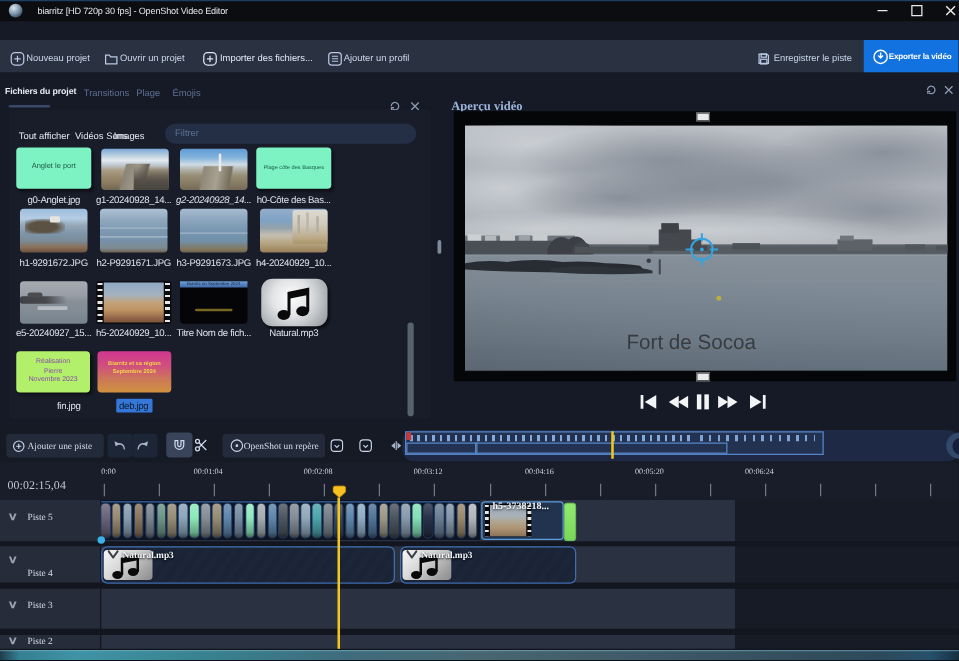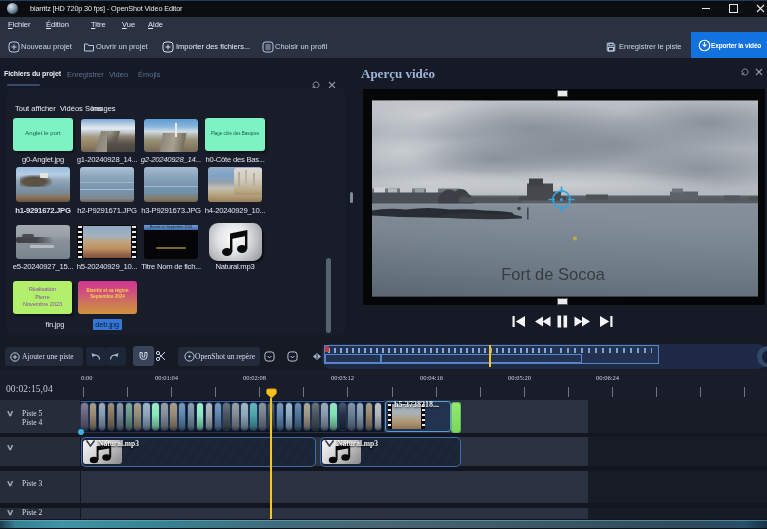--- a/index.html
+++ b/index.html
@@ -14,21 +14,21 @@
   .tbtxt{position:absolute;top:42px;font-size:7.5px;color:#c9d6ea;}
   #main{left:0;top:58px;width:767px;height:283px;background:#161a26;}
   .tab{position:absolute;top:70px;font-size:7.5px;color:#5e7092;}
   .tab.active{color:#e8edf5;font-weight:bold;font-size:7px;letter-spacing:-0.1px;}
   #filepanel{left:7px;top:88px;width:338px;height:247px;background:#191d29;border-radius:4px;}
   .fbtn{position:absolute;top:104px;font-size:7.5px;color:#e4eaf3;}
   #filterinput{left:132px;top:99px;width:193px;height:16px;background:#242f45;border-radius:8px;
     color:#5e7092;font-size:7.5px;line-height:15px;padding-left:8px;}
   .thumb{position:absolute;border-radius:3px;}
   .tlabel{position:absolute;font-size:7.7px;color:#dde3ee;text-align:center;width:70px;letter-spacing:-0.25px;}
-  #prevtitle{left:361px;top:66px;font-size:13px;color:#9db4da;font-weight:bold;}
+  #prevtitle{left:361px;top:80px;font-size:10px;color:#9db4da;font-weight:bold;}
   #video{left:363px;top:89px;width:402px;height:216px;background:#050608;}
   #tltb{left:0;top:341px;width:767px;height:29px;background:#161a24;}
   .tlbtn{position:absolute;background:#232b3a;border-radius:3px;}
   .tltxt{position:absolute;font-size:7.5px;color:#d6deeb;}
   #ruler{left:0;top:370px;width:767px;height:30px;background:#181d29;}
   #bigtime{left:6px;top:384px;font-size:9.5px;color:#c3c9d4;letter-spacing:.1px;}
   .rlab{position:absolute;top:374px;font-size:6.5px;color:#ccd3de;}
   .tick{position:absolute;top:387px;width:1px;height:10px;background:#6e7785;}
   #tracks{left:0;top:400px;width:767px;height:129px;background:#13161f;}
   .trow{position:absolute;left:0;width:80px;background:#262c3a;}
@@ -51,80 +51,74 @@
   <div class="abs" style="left:0;top:0;width:767px;height:1px;background:#1d3d62;"></div>
   <div class="abs" style="left:7px;top:3px;width:11px;height:11px;border-radius:50%;
      background:radial-gradient(circle at 35% 30%,#dde6ee,#8098ac 45%,#3c4c5e 78%,#243040);"></div>
   <div class="abs" id="titletext">biarritz [HD 720p 30 fps] - OpenShot Video Editor</div>
   <div class="abs" style="left:702px;top:8px;width:8px;height:1.2px;background:#e8e8e8;"></div>
   <div class="abs" style="left:729px;top:4px;width:7px;height:7px;border:1px solid #e8e8e8;"></div>
   <svg class="abs" style="left:756px;top:4px;" width="9" height="9">
       <path d="M1 1 L8 8 M8 1 L1 8" stroke="#e8e8e8" stroke-width="1.2"></path>
     </svg>
 
-  <div class="abs" id="menubar">
-    <span style="left:8px;"><u>F</u>ichier</span>
-    <span style="left:46px;"><u>É</u>dition</span>
-    <span style="left:91px;"><u>T</u>itre</span>
-    <span style="left:122px;"><u>V</u>ue</span>
-    <span style="left:148px;"><u>A</u>ide</span>
-  </div>
 
   <div class="abs" id="toolbar"></div>
   <svg class="abs" style="left:8px;top:41px;" width="12" height="12" viewBox="0 0 12 12">
     <rect x="1" y="1" width="10" height="10" rx="3" fill="none" stroke="#b9c9e2" stroke-width="1"></rect>
     <path d="M6 3.5 V8.5 M3.5 6 H8.5" stroke="#b9c9e2" stroke-width="1"></path>
   </svg>
   <div class="abs tbtxt" style="left:21px;">Nouveau projet</div>
   <svg class="abs" style="left:83px;top:41px;" width="12" height="12" viewBox="0 0 12 12">
     <path d="M1.5 3 h3 l1 1.5 h5 v5.5 h-9 z" fill="none" stroke="#b9c9e2" stroke-width="1"></path>
   </svg>
   <div class="abs tbtxt" style="left:96px;">Ouvrir un projet</div>
   <svg class="abs" style="left:162px;top:41px;" width="12" height="12" viewBox="0 0 12 12">
     <rect x="1" y="1" width="10" height="10" rx="3" fill="none" stroke="#dce6f4" stroke-width="1"></rect>
     <path d="M6 3.5 V8.5 M3.5 6 H8.5" stroke="#dce6f4" stroke-width="1"></path>
   </svg>
   <div class="abs tbtxt" style="left:176px;color:#e4ecf8;">Importer des fichiers...</div>
   <svg class="abs" style="left:262px;top:41px;" width="12" height="12" viewBox="0 0 12 12">
     <rect x="1" y="1" width="10" height="10" rx="2.5" fill="none" stroke="#b9c9e2" stroke-width="1"></rect>
     <path d="M3.5 4 h5 M3.5 6 h5 M3.5 8 h5" stroke="#b9c9e2" stroke-width=".9"></path>
   </svg>
-  <div class="abs tbtxt" style="left:275px;">Choisir un profil</div>
+  <div class="abs tbtxt" style="left:275px;">Ajouter un profil</div>
   <svg class="abs" style="left:606px;top:42px;" width="10" height="10" viewBox="0 0 12 12">
     <path d="M1.5 1.5 h7.5 l1.5 1.5 v7.5 h-9 z" fill="none" stroke="#b9c9e2" stroke-width="1.2"></path>
     <rect x="3.5" y="1.5" width="5" height="3" fill="none" stroke="#b9c9e2" stroke-width="1.2"></rect>
     <rect x="3" y="6.5" width="6" height="4.5" fill="none" stroke="#b9c9e2" stroke-width="1.2"></rect>
   </svg>
   <div class="abs tbtxt" style="left:619px;">Enregistrer le piste</div>
   <div class="abs" style="left:691px;top:32px;width:76px;height:26px;background:#1273e0;"></div>
   <svg class="abs" style="left:698px;top:39px;" width="13" height="13" viewBox="0 0 13 13">
     <circle cx="6.5" cy="6.5" r="5.3" fill="none" stroke="#fff" stroke-width="1.1"></circle>
     <path d="M6.5 3 v4 M4.6 5.4 L6.5 7.4 L8.4 5.4" fill="none" stroke="#fff" stroke-width="1.1"></path>
   </svg>
   <div class="abs" style="left:711px;top:42px;font-size:6.5px;color:#fff;font-weight:bold;white-space:nowrap;letter-spacing:-0.15px;">Exporter la vidéo</div>
 
   <div class="abs" id="main"></div>
 
   <div class="tab active" style="left:4px;">Fichiers du projet</div>
-  <div class="tab" style="left:67px;">Enregistrer</div>
-  <div class="tab" style="left:109px;">Video</div>
+  <div class="tab" style="left:67px;">Transitions</div>
+  <div class="tab" style="left:109px;">Plage</div>
   <div class="tab" style="left:138px;">Émojis</div>
   <div class="abs" style="left:7px;top:84px;width:33px;height:2px;background:#39496a;border-radius:1px;"></div>
   <svg class="abs" style="left:312px;top:81px;" width="8" height="8" viewBox="0 0 8 8">
     <path d="M1 4 a3 3 0 1 1 1 2.2 M1.2 7 v-2 h2" fill="none" stroke="#8a97ad" stroke-width="1"></path>
   </svg>
   <svg class="abs" style="left:328px;top:81px;" width="8" height="8">
       <path d="M1 1 L7 7 M7 1 L1 7" stroke="#8a97ad" stroke-width="1.1"></path>
     </svg>
 
   <div class="abs" id="filepanel"></div>
   <div class="fbtn" style="left:15px;">Tout afficher</div>
   <div class="fbtn" style="left:60px;">Vidéos</div>
   <div class="fbtn" style="left:85px;">Sons</div>
   <div class="fbtn" style="left:91px;">Images</div>
+  <div class="abs" id="filterinput">Filtrer</div>
 
   <div id="grid">
 
     <div class="thumb" style="left:13px;top:118px;width:60px;height:33px;background:#7df3c3;box-shadow:2px 2px 2px rgba(0,0,0,.4);"></div>
     <div class="abs" style="left:13px;top:130px;width:60px;text-align:center;font-size:6px;color:#1d5c48;">Anglet le port</div>
     <div class="thumb" style="left:81px;top:119px;width:54px;height:33px;overflow:hidden;
       background:linear-gradient(180deg,#79a7d8 0%,#b9cede 16%,#e4eaf0 28%,#c2cdd8 38%,#ab9e88 52%,#9a8a6c 68%,#8a7a60 84%,#6e6650 100%);"></div>
     <div class="abs" style="left:81px;top:131px;width:54px;height:21px;background:linear-gradient(105deg,transparent 32%,#8a8578 35%,#9c9688 50%,#6a6458 64%,transparent 67%);"></div>
     <div class="abs" style="left:107px;top:133px;width:28px;height:19px;background:linear-gradient(180deg,transparent 0%,#55504a 60%,#48443e 100%);"></div>
     <div class="thumb" style="left:144px;top:119px;width:54px;height:33px;overflow:hidden;
@@ -148,21 +142,21 @@
     <div class="abs" style="left:80px;top:182px;width:54px;height:1px;background:rgba(225,232,238,.35);"></div>
     <div class="thumb" style="left:144px;top:167px;width:54px;height:35px;
       background:linear-gradient(180deg,#a6bbd0 0%,#8aa4bc 28%,#7795b0 52%,#7090a8 74%,#84785f 92%,#6e6350 100%);"></div>
     <div class="abs" style="left:144px;top:186px;width:54px;height:1.3px;background:rgba(230,236,242,.4);"></div>
     <div class="thumb" style="left:208px;top:167px;width:54px;height:35px;overflow:hidden;
       background:linear-gradient(180deg,#93aecc 0%,#7fa2c4 26%,#94a2ac 44%,#c4beb2 60%,#b8a684 78%,#997f58 100%);"></div>
     <div class="abs" style="left:234px;top:168px;width:28px;height:27px;background:linear-gradient(180deg,#dcdad2 0%,#cfc9ba 45%,#baa886 85%,#a89468 100%);border-radius:2px;"></div>
     <div class="abs" style="left:238px;top:172px;width:1.5px;height:15px;background:#b4aea2;"></div>
     <div class="abs" style="left:245px;top:170px;width:1.5px;height:17px;background:#bcb6aa;"></div>
     <div class="abs" style="left:253px;top:173px;width:1.5px;height:13px;background:#b4aea2;"></div>
-    <div class="tlabel" style="left:8px;top:206px;font-weight:bold;">h1-9291672.JPG</div>
+    <div class="tlabel" style="left:8px;top:206px;">h1-9291672.JPG</div>
     <div class="tlabel" style="left:72px;top:206px;">h2-P9291671.JPG</div>
     <div class="tlabel" style="left:136px;top:206px;">h3-P9291673.JPG</div>
     <div class="tlabel" style="left:200px;top:206px;">h4-20240929_10...</div>
 
     <div class="thumb" style="left:16px;top:225px;width:54px;height:34px;
       background:linear-gradient(180deg,#a6abb0 0%,#999fa7 32%,#878f98 48%,#828c95 70%,#76828c 100%);"></div>
     <div class="abs" style="left:16px;top:237px;width:38px;height:6px;background:linear-gradient(90deg,#3e4045 0%,#46484c 55%,rgba(70,72,76,0) 100%);border-radius:2px 4px 2px 2px;"></div>
     <div class="abs" style="left:22px;top:234px;width:12px;height:4px;background:#4a4c50;border-radius:2px;"></div>
     <div class="abs" style="left:30px;top:245px;width:24px;height:2.5px;background:rgba(225,228,232,.55);border-radius:1px;"></div>
     <div class="thumb" style="left:77px;top:225px;width:60px;height:34px;background:#0a0a0c;border-radius:2px;"></div>
@@ -411,21 +405,21 @@
   <div class="abs" id="tracks"></div>
   <div class="trow" style="top:400px;height:33px;"></div>
   <div class="trowc" style="top:400px;height:33px;"></div>
   <div class="trowd" style="top:400px;height:33px;"></div>
   <div class="chev" style="top:408px;">∨</div>
   <div class="pistelab" style="top:409px;">Piste 5</div>
   <div class="trow" style="top:437px;height:29px;"></div>
   <div class="trowc" style="top:437px;height:29px;"></div>
   <div class="trowd" style="top:437px;height:29px;"></div>
   <div class="chev" style="top:442px;">∨</div>
-  <div class="pistelab" style="top:418px;">Piste 4</div>
+  <div class="pistelab" style="top:454px;">Piste 4</div>
   <div class="trow" style="top:471px;height:32px;"></div>
   <div class="trowc" style="top:471px;height:32px;"></div>
   <div class="trowd" style="top:471px;height:32px;"></div>
   <div class="chev" style="top:478px;">∨</div>
   <div class="pistelab" style="top:479px;">Piste 3</div>
   <div class="trow" style="top:508px;height:11px;"></div>
   <div class="trowc" style="top:508px;height:11px;"></div>
   <div class="trowd" style="top:508px;height:11px;"></div>
   <div class="chev" style="top:507px;">∨</div>
   <div class="pistelab" style="top:508px;">Piste 2</div>

